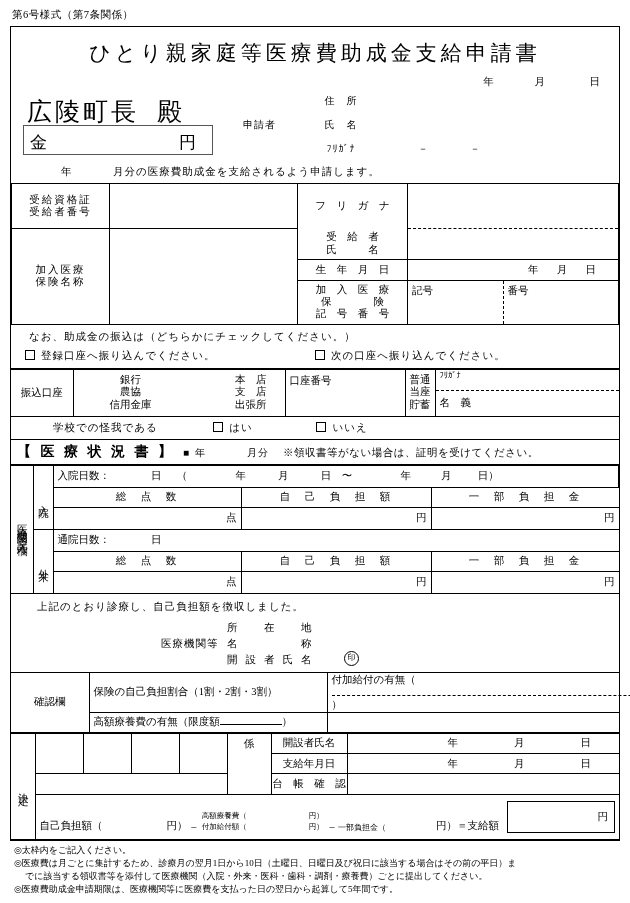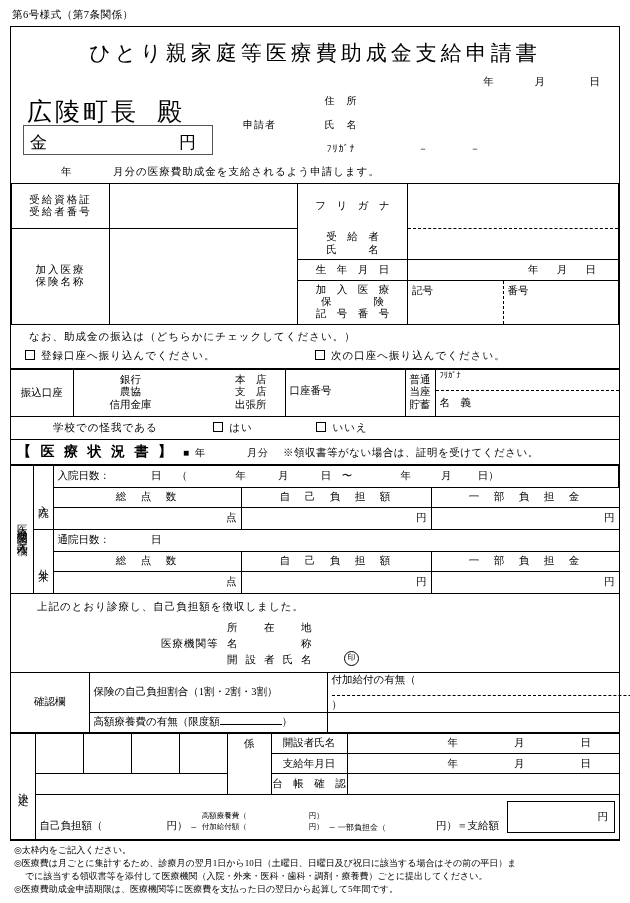--- a/index.html
+++ b/index.html
@@ -258,21 +258,21 @@
               <div>農協</div>
               <div>信用金庫</div>
             </div>
             <div class="stack c">
               <div>本　店</div>
               <div>支　店</div>
               <div>出張所</div>
             </div>
           </div>
         </td>
-        <td class="pl4" style="vertical-align:top;padding-top:14px">
+        <td class="pl4" style="vertical-align:top;padding-top:4px">
           <span>口座番号</span>
         </td>
         <td class="c vstack">
           <div>普通</div>
           <div>当座</div>
           <div>貯蓄</div>
         </td>
         <td style="padding:0;border-right:none">
           <table class="t" style="border:none">
             <tbody>

